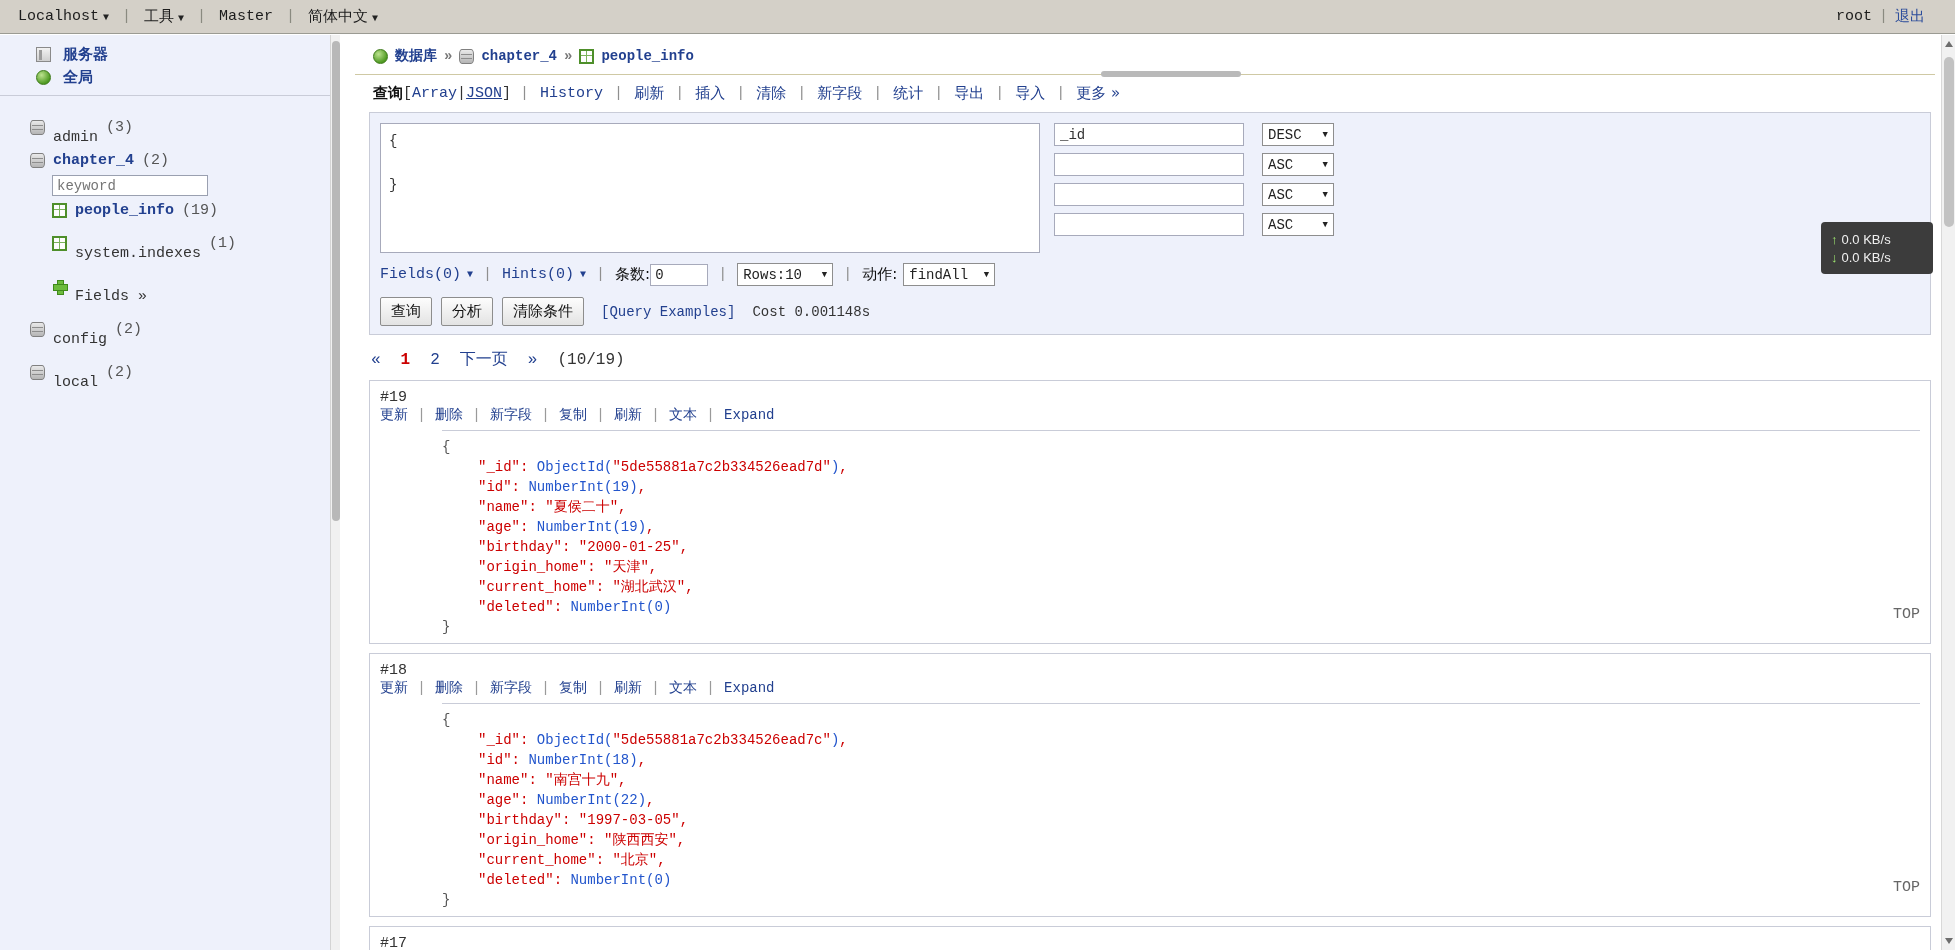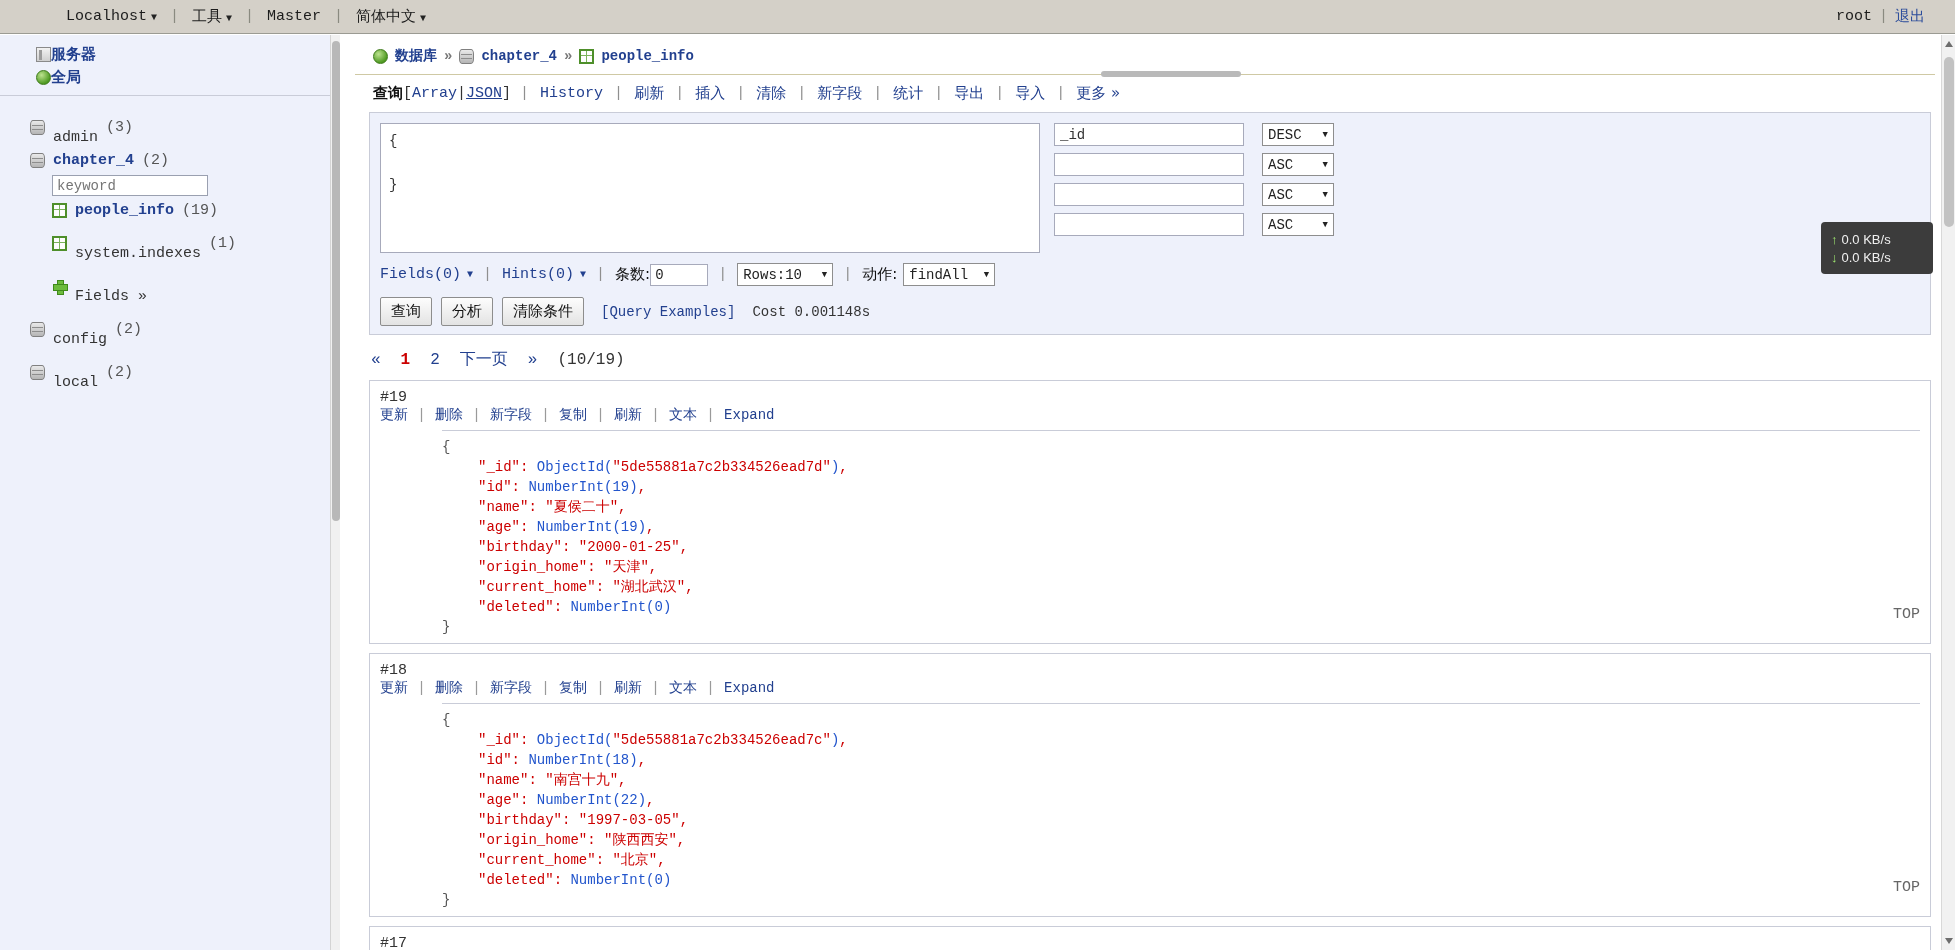--- a/index.html
+++ b/index.html
@@ -11,38 +11,38 @@
     background: #fff;
     font-family: "Liberation Sans", sans-serif;
     font-size: 13px;
   }
   .app { position: relative; width: 1955px; height: 950px; background:#ffffff; }
 
   
   .topbar {
     position:absolute; left:0; top:0; width:1955px; height:34px;
     background:#d4d0c8; border-bottom:1px solid #9b9b93;
-    display:flex; align-items:center; font-family:"Liberation Mono", monospace; font-size:15px;padding-left:48px;
+    display:flex; align-items:center; font-family:"Liberation Mono", monospace; font-size:15px;
   }
   .topbar-left { display:flex; align-items:center; padding-left:12px; gap:0px; }
   .topbar-right { margin-left:auto; display:flex; align-items:center; padding-right:30px; gap:0; }
   .tb-item { color:#1c1c1c; padding:0 6px; white-space:nowrap; }
   .tb-sep { color:#8a8a80; padding:0 7px; }
   .caret { font-size:10px; padding-left:4px; color:#222; }
   .tb-user { color:#1c1c1c; }
   .tb-logout { color:#2b4c9b; font-family:"DejaVu Sans", sans-serif; font-size:15px; }
 
   
   .sidebar {
     position:absolute; left:0; top:35px; width:340px; height:915px;
     background:#eef1fb; border-right:1px solid #b9bcc8;
     font-family:"Liberation Mono", monospace; font-size:15px;
   }
   .side-top { padding:8px 0 6px 36px; border-bottom:1px solid #c9ccd8; }
-  .side-row { display:flex; align-items:center; gap:0; padding:2px 0; white-space:nowrap; }
+  .side-row { display:flex; align-items:center; gap:12px; padding:2px 0; white-space:nowrap; }
   .side-link { color:#22408f; font-family:"DejaVu Sans", sans-serif; font-size:15px; font-weight:bold; }
   .side-tree { padding:10px 0 0 30px; }
   .tree-row { display:flex; align-items:center; gap:8px; padding:3px 0; white-space:nowrap; }
   .tree-row .name { color:#22408f; font-weight:bold; }
   .tree-row .name.plain { color:#333; font-weight:normal;margin-top:20px; }
   .tree-row .cnt { color:#555; }
   .tree-indent { padding-left:22px; }
   .kw-input {
     width:156px; height:21px; margin:3px 0 3px 22px;
     border:1px solid #9aa0b0; background:#fff; font-family:"Liberation Mono", monospace;

